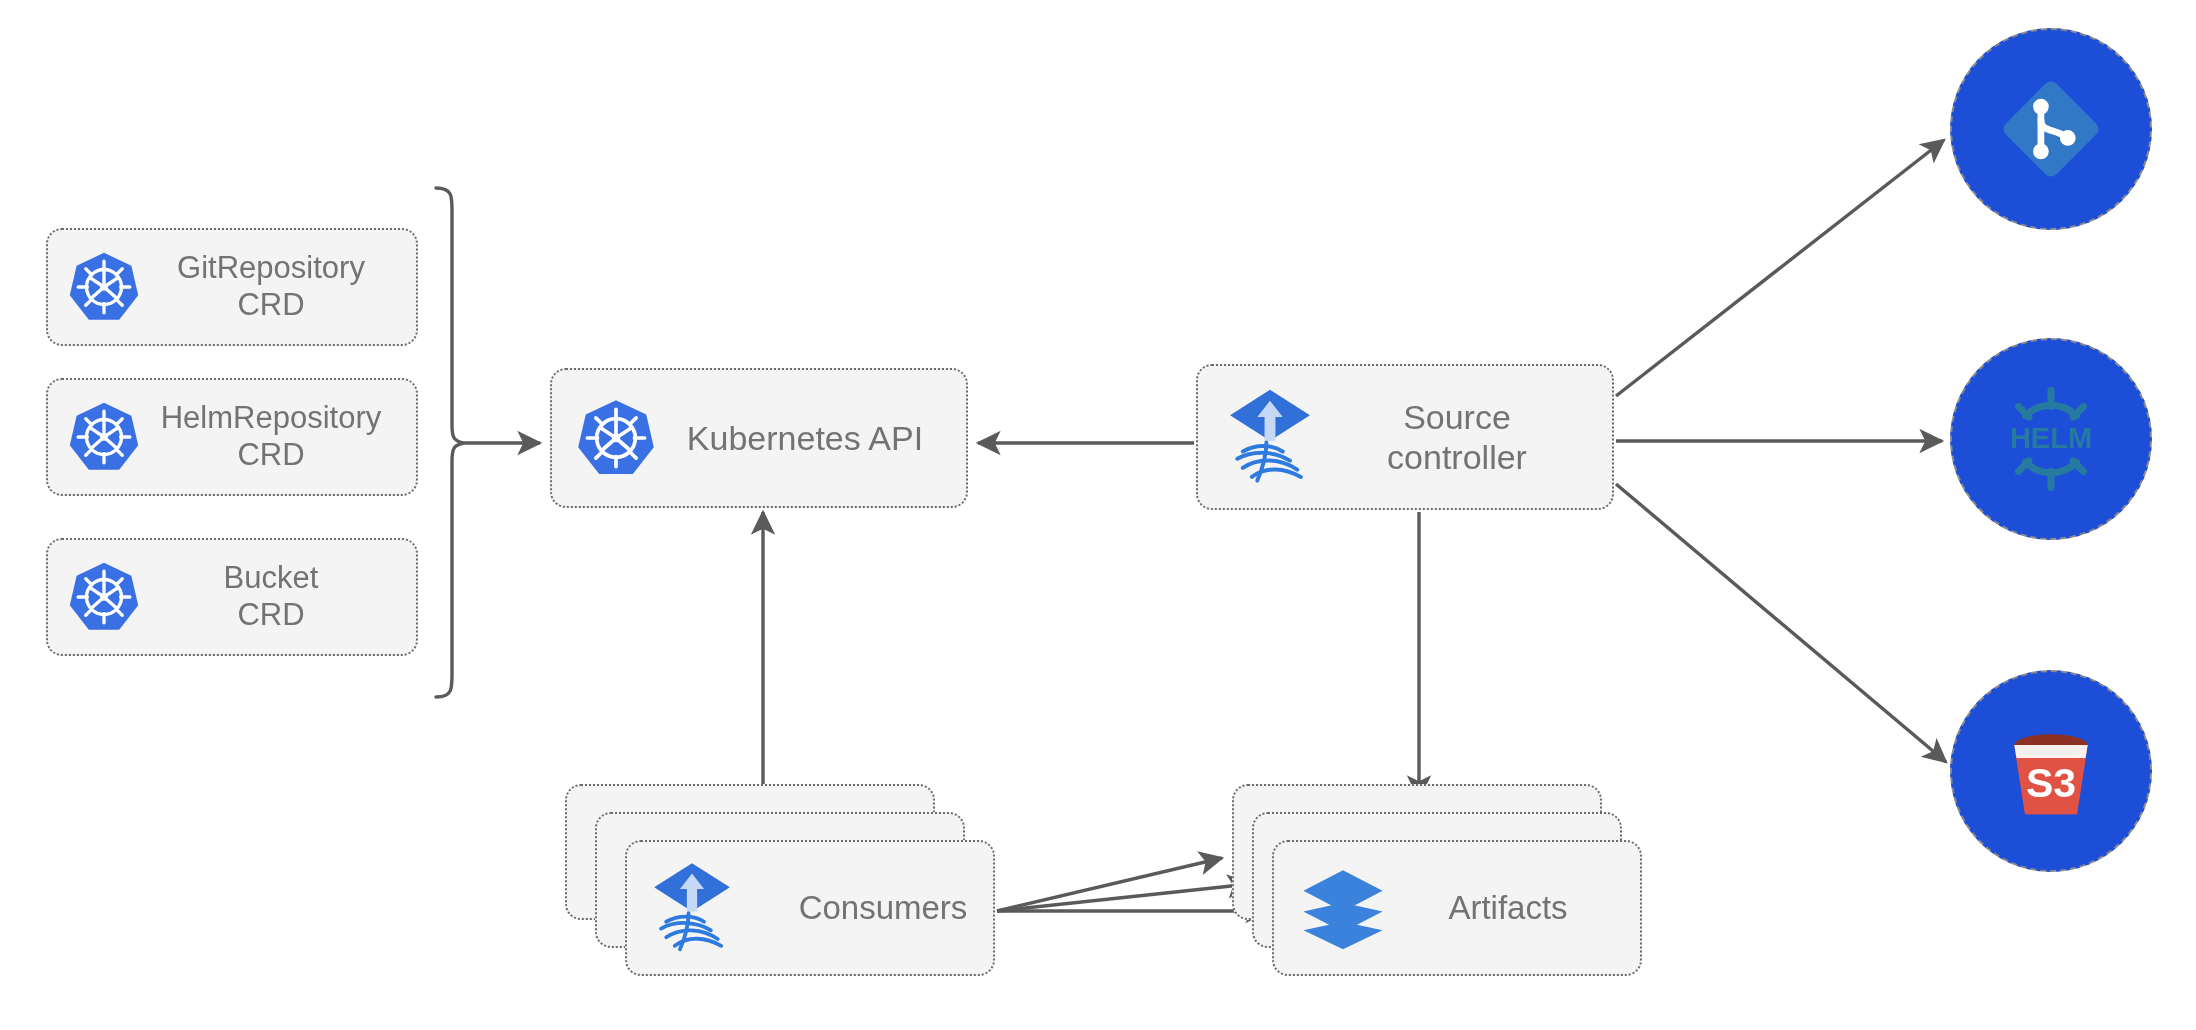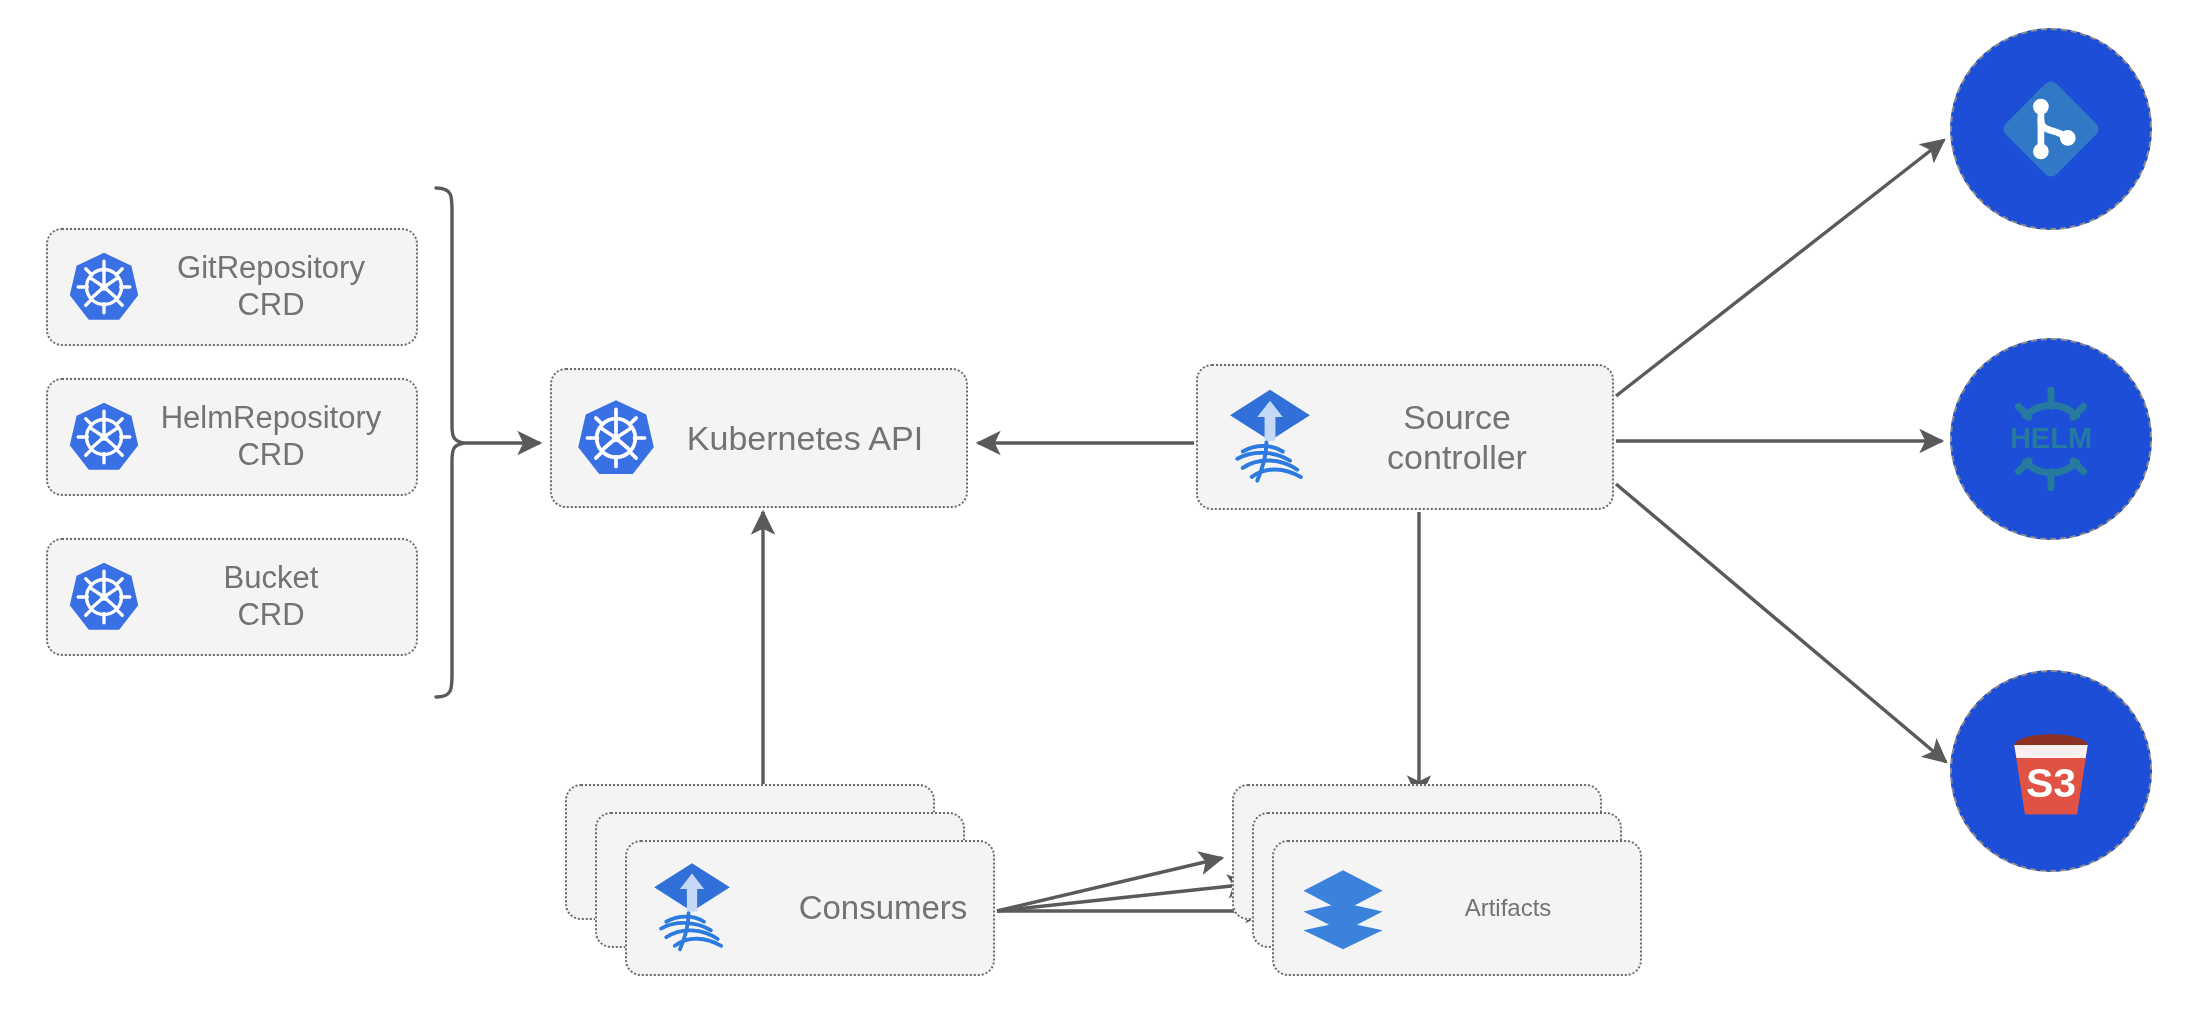--- a/index.html
+++ b/index.html
@@ -94,21 +94,21 @@
   }
   .consumers .icon-slot { width: 86px; height: 96px; }
   .consumers .label { font-size: 33px; }
 
   .artifacts {
     left: 1272px; top: 840px;
     width: 370px; height: 136px;
     padding: 0 10px 0 26px;
   }
   .artifacts .icon-slot { width: 86px; height: 86px; }
-  .artifacts .label { font-size: 24px; }
+  .artifacts .label { font-size: 33px; }
 
   
   .ext-circle {
     position: absolute;
     box-sizing: border-box;
     width: 202px;
     height: 202px;
     border: 2px dashed #8a8a8a;
     border-radius: 50%;
     background: #1d4ed8;

